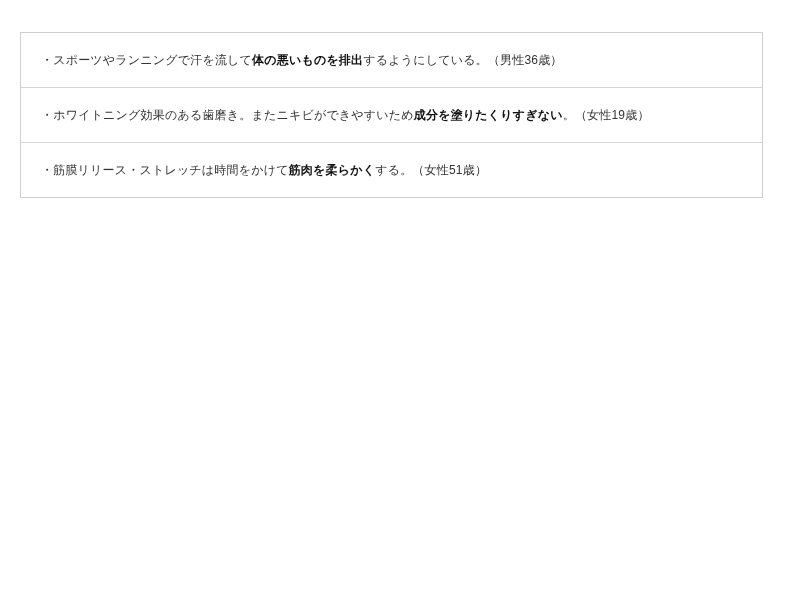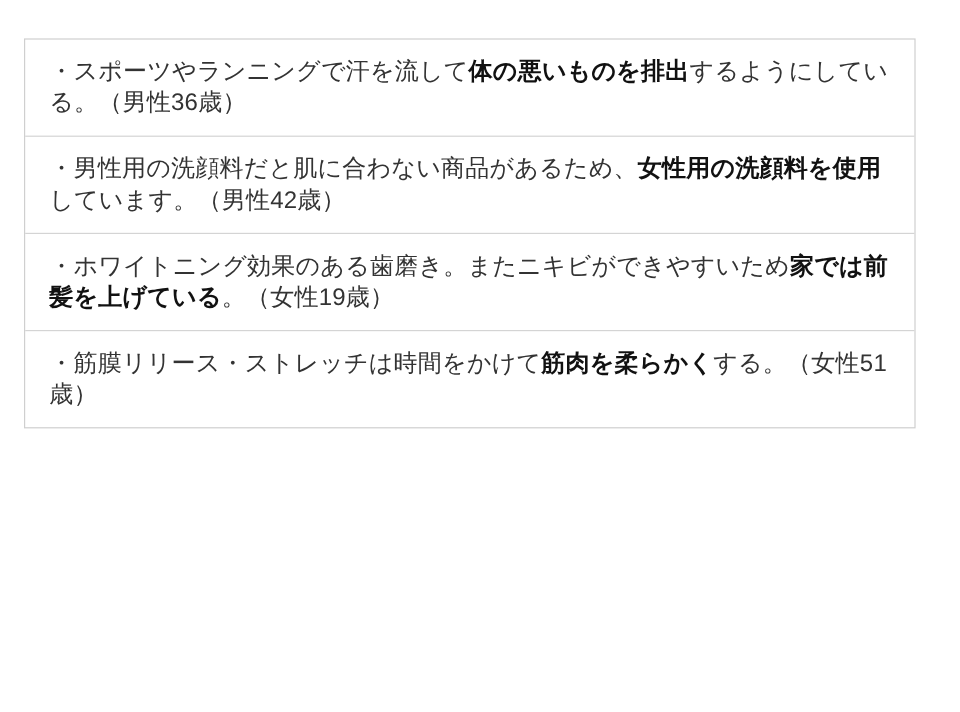--- a/index.html
+++ b/index.html
@@ -18,21 +18,21 @@
     position: absolute;
     left: 20px;
     top: 32px;
     width: 743px;
     box-sizing: border-box;
     border: 1px solid var(--border-outer, #cfcfcf);
     background: var(--row-bg, #ffffff);
   }
   .quote-row {
     padding: 14px 20px;
-    font-size: 20px;
+    font-size: 12px;
     line-height: 26px;
     color: var(--text-color, #333333);
     letter-spacing: 0.2px;
     word-break: break-all;
   }
   .quote-row + .quote-row {
     border-top: 1px solid var(--border-inner, #d4d4d4);
   }
   .seg {
     font-weight: 400;
@@ -40,16 +40,15 @@
   .seg.bold {
     font-weight: 700;
     color: var(--bold-color, #111111);
   }
 </style>
 </head>
 <body>
 
 <div class="quote-table">
     <div class="quote-row"><span class="seg">・スポーツやランニングで汗を流して</span><span class="seg bold">体の悪いものを排出</span><span class="seg">するようにしている。（男性36歳）</span></div>
-    <div class="quote-row"><span class="seg">・男性用の洗顔料だと肌に合わない商品があるため、</span><span class="seg bold">女性用の洗顔料を使用</span><span class="seg">しています。（男性42歳）</span></div>
-    <div class="quote-row"><span class="seg">・ホワイトニング効果のある歯磨き。またニキビができやすいため</span><span class="seg bold">家では前髪を上げている</span><span class="seg">。（女性19歳）</span></div>
+    <div class="quote-row"><span class="seg">・ホワイトニング効果のある歯磨き。またニキビができやすいため</span><span class="seg bold">成分を塗りたくりすぎない</span><span class="seg">。（女性19歳）</span></div>
     <div class="quote-row"><span class="seg">・筋膜リリース・ストレッチは時間をかけて</span><span class="seg bold">筋肉を柔らかく</span><span class="seg">する。（女性51歳）</span></div>
   </div>
 
 </body></html>

